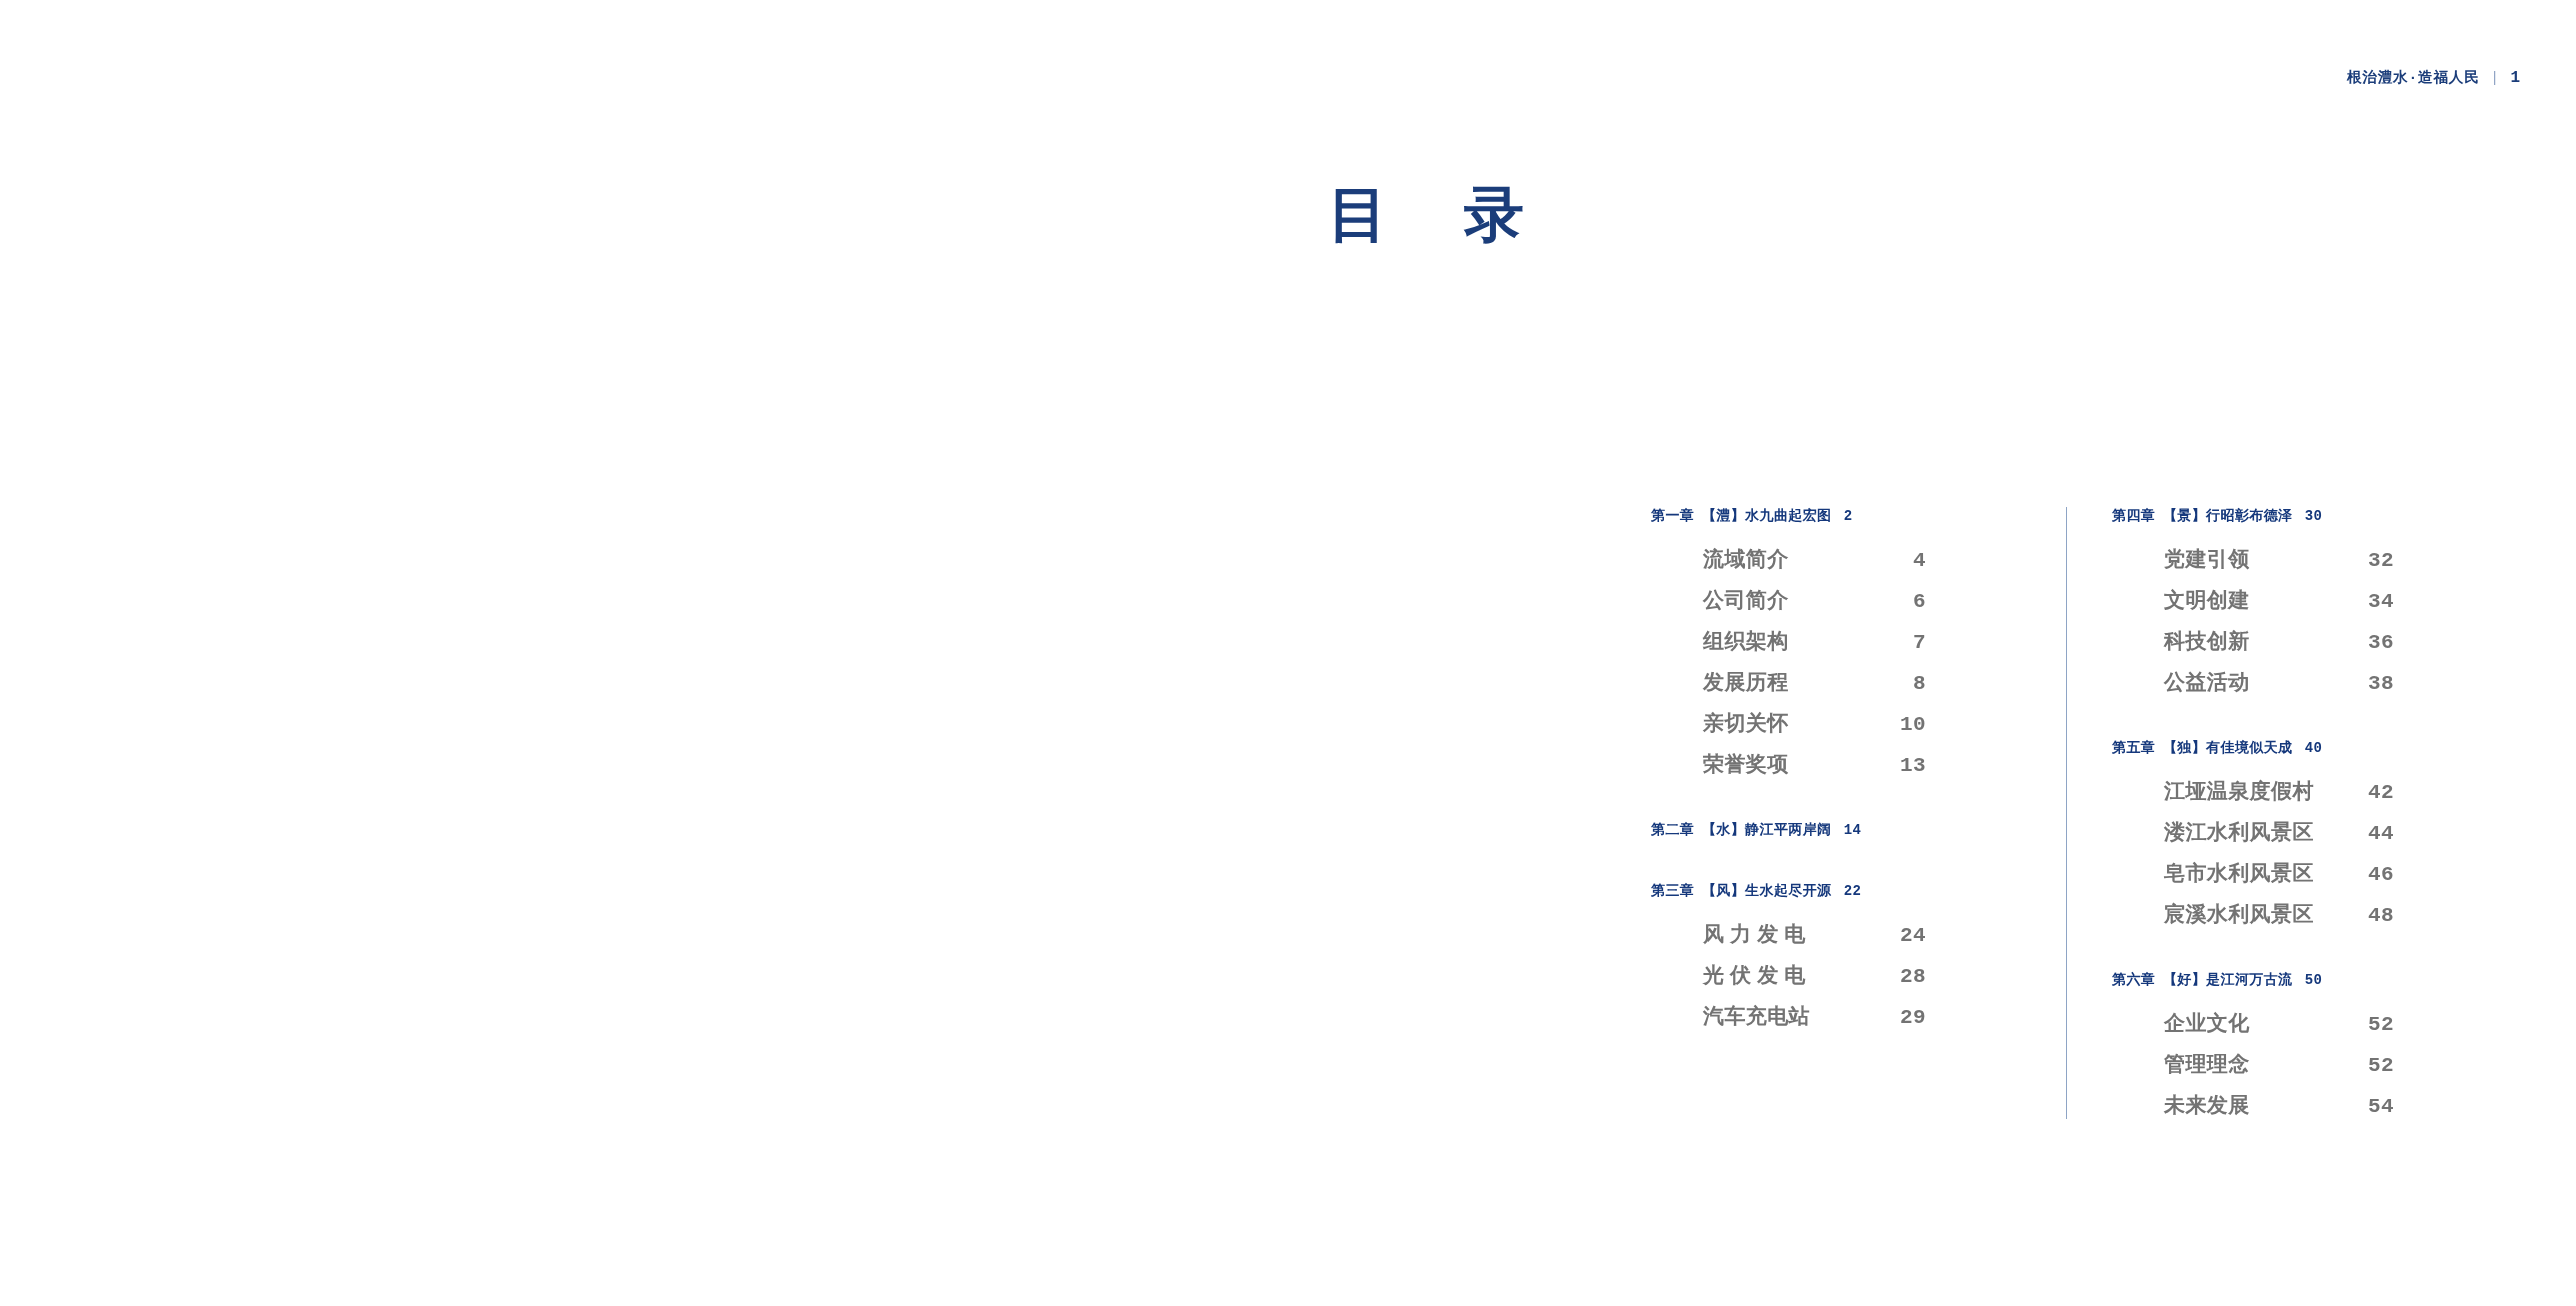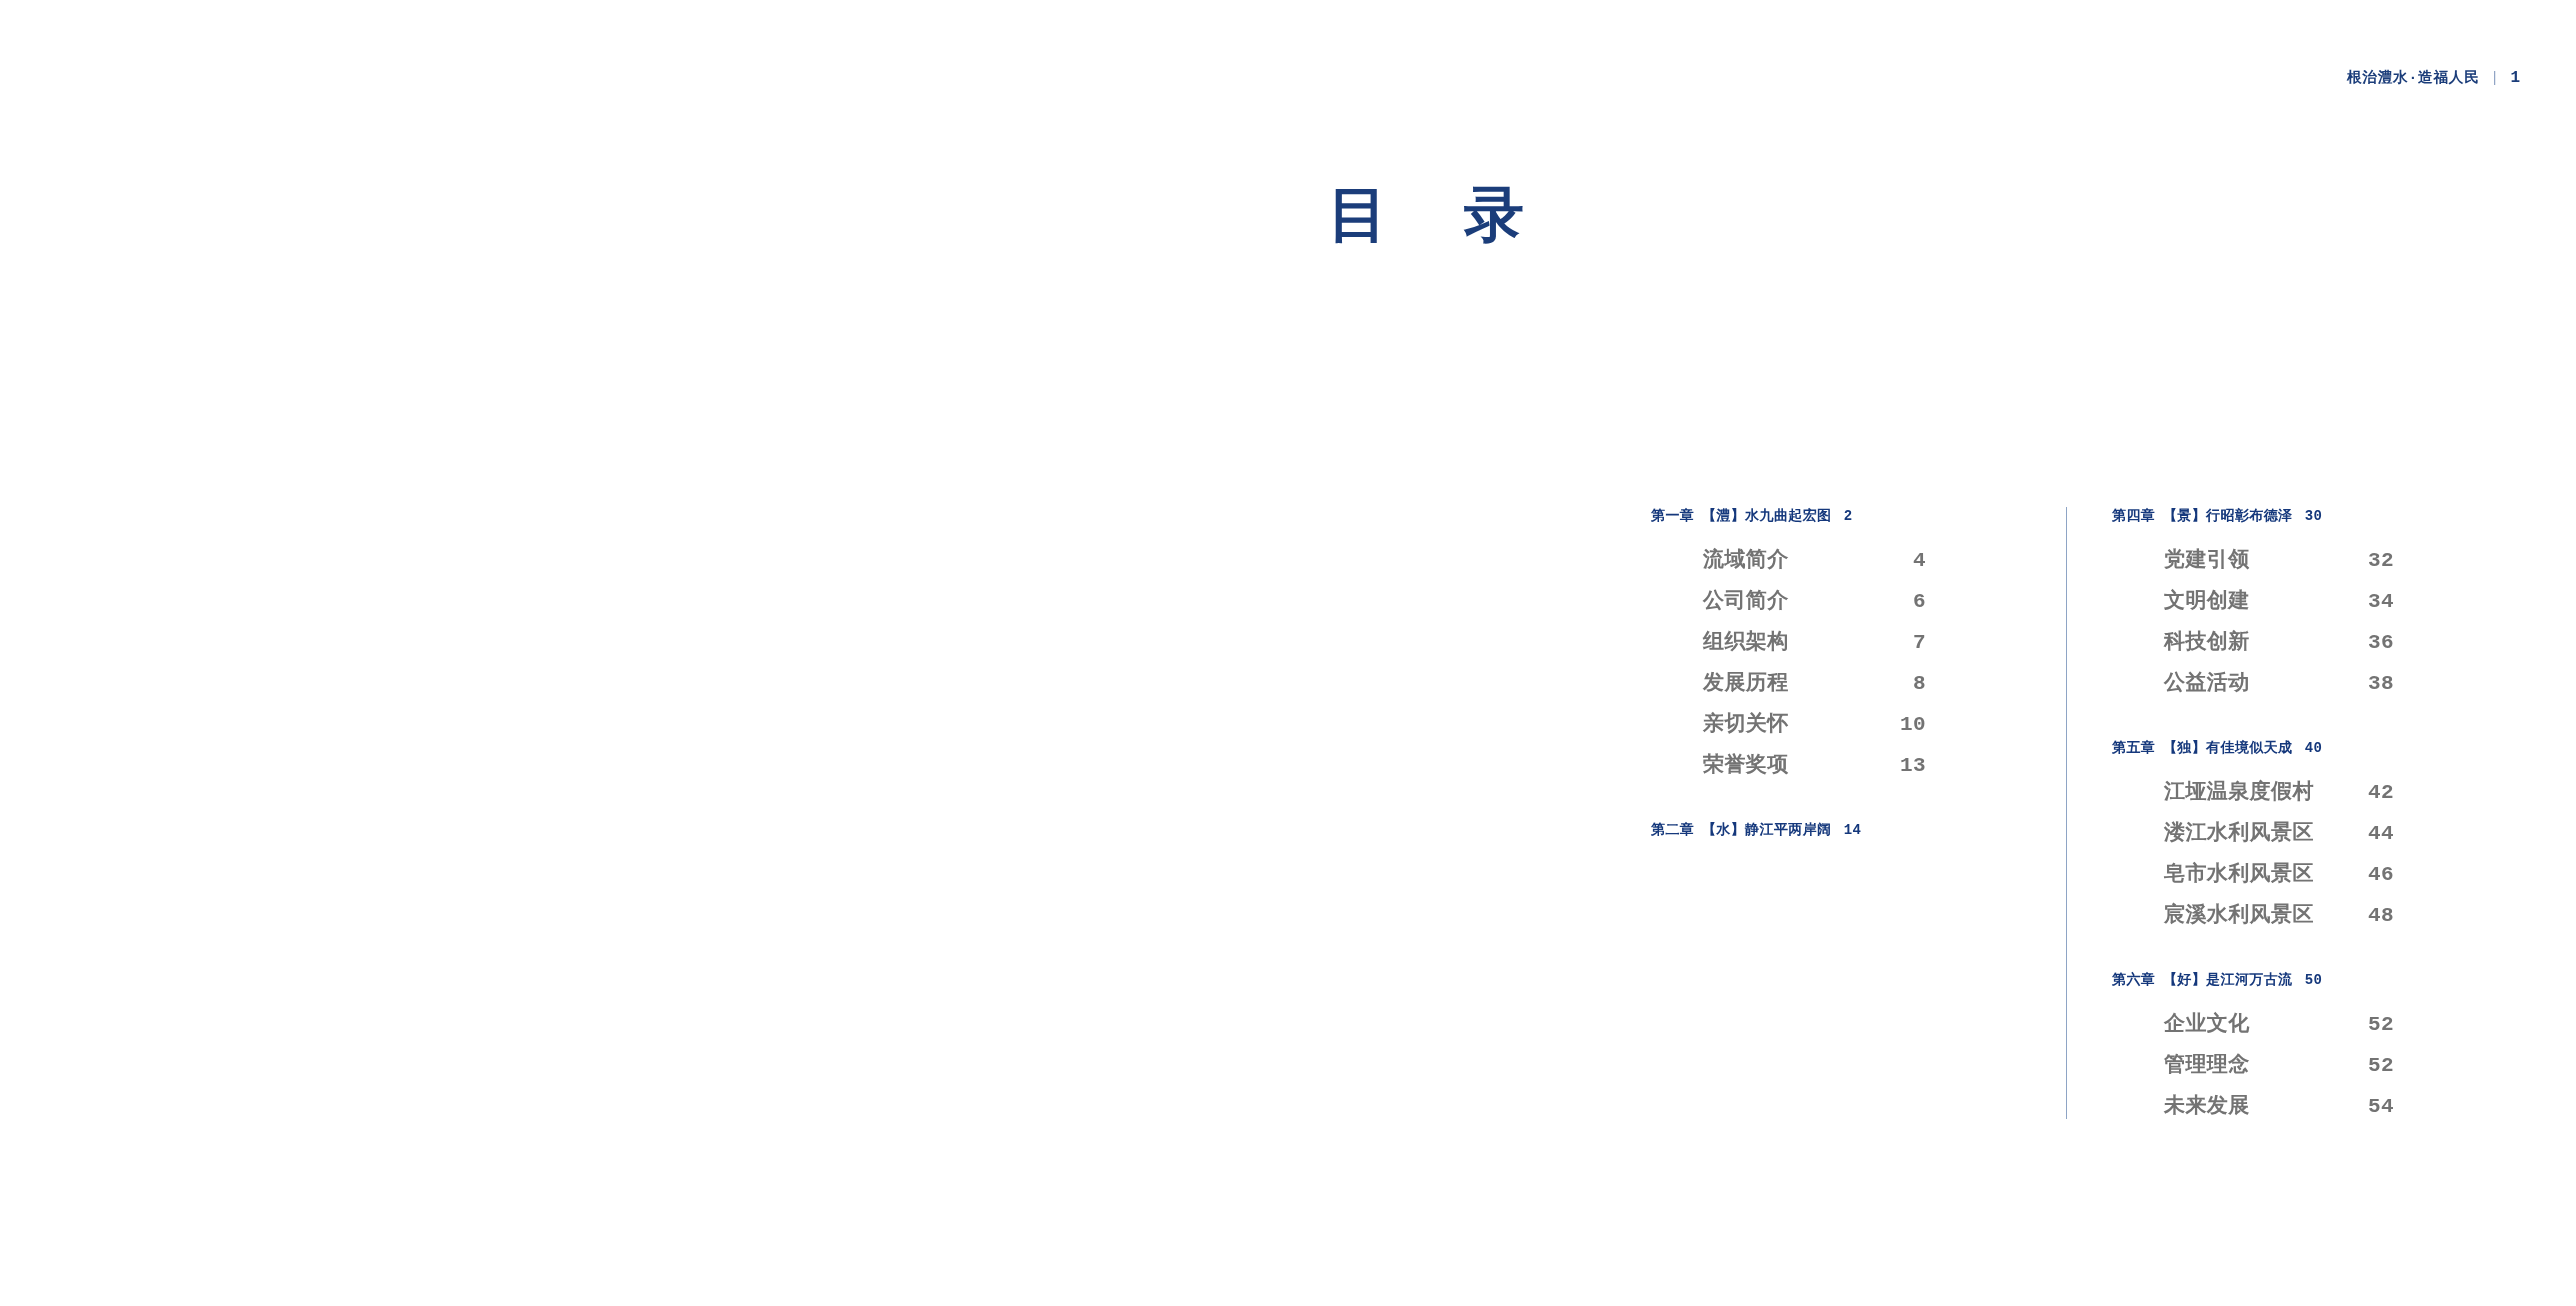--- a/index.html
+++ b/index.html
@@ -177,20 +177,41 @@
             </div>
           </div>
         </div>
         <div class="chapter">
           <div class="chapter-head">
             <span class="ch-num">第二章</span>
             <span class="ch-title">【水】静江平两岸阔</span>
             <span class="ch-page">14</span>
           </div>
         </div>
+        <div class="chapter">
+          <div class="chapter-head">
+            <span class="ch-num">第三章</span>
+            <span class="ch-title">【风】生水起尽开源</span>
+            <span class="ch-page">22</span>
+          </div>
+          <div class="entries">
+            <div class="entry">
+              <span class="e-label spaced">风力发电</span>
+              <span class="e-page">24</span>
+            </div>
+            <div class="entry">
+              <span class="e-label spaced">光伏发电</span>
+              <span class="e-page">28</span>
+            </div>
+            <div class="entry">
+              <span class="e-label">汽车充电站</span>
+              <span class="e-page">29</span>
+            </div>
+          </div>
+        </div>
       </div>
     <div class="col right">
         <div class="chapter">
           <div class="chapter-head">
             <span class="ch-num">第四章</span>
             <span class="ch-title">【景】行昭彰布德泽</span>
             <span class="ch-page">30</span>
           </div>
           <div class="entries">
             <div class="entry">

